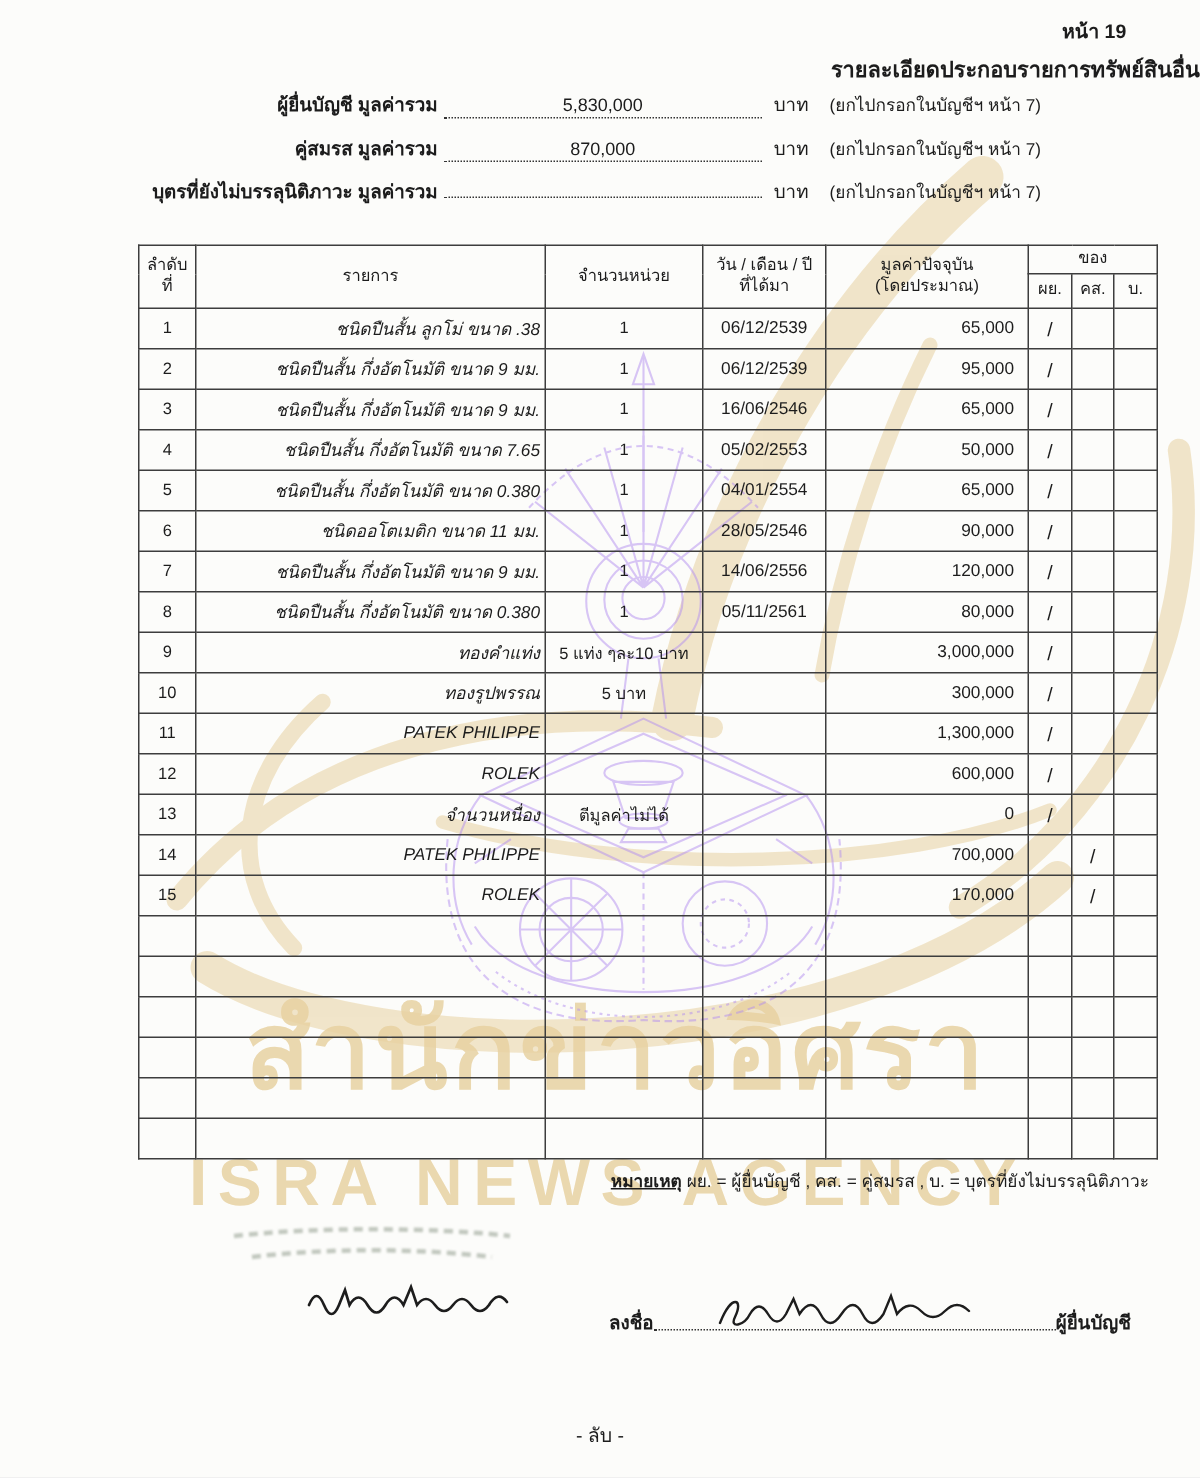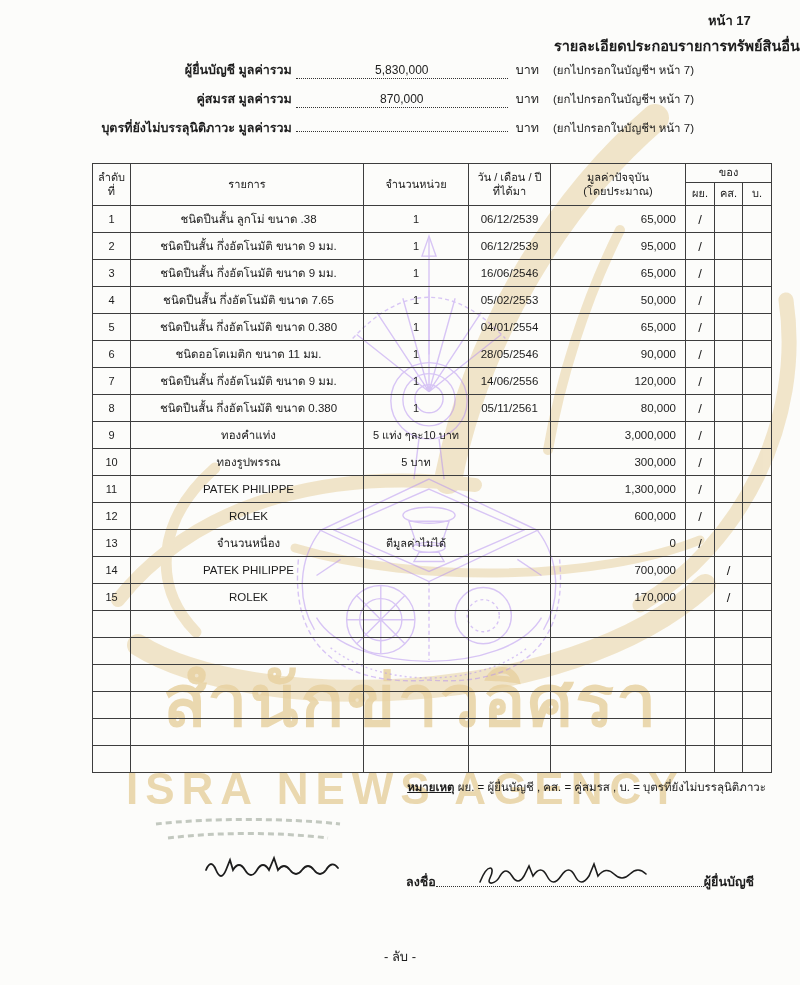--- a/index.html
+++ b/index.html
@@ -24,21 +24,21 @@
   
   .tbl-wrap{position:absolute;left:92px;top:163px;}
   table{border-collapse:collapse;table-layout:fixed;width:679px;}
   td,th{border:1px solid #3d3d3d;padding:0 3px;overflow:hidden;white-space:nowrap;
     font-weight:normal;}
   thead .h1{height:19px;font-size:11px;}
   thead .h2{height:23px;font-size:11px;}
   thead th{text-align:center;vertical-align:middle;line-height:1.25;}
   tbody td{height:26px;font-size:11.5px;}
   .c-no{text-align:center;font-size:11px;}
-  .c-item{text-align:center;padding-left:6px;}
+  .c-item{text-align:right;padding-left:6px;font-style:italic;}
   .c-qty{text-align:center;font-size:11px;}
   .c-date{text-align:center;font-size:11.5px;}
   .c-val{text-align:right;padding-right:9px;}
   .c-mark{text-align:center;font-size:13px;}
   
   .note-line{position:absolute;top:778px;right:34px;font-size:11.5px;white-space:nowrap;}
   .note-label{text-decoration:underline;font-weight:600;}
   .sign-line{position:absolute;left:406px;top:872px;display:flex;align-items:flex-start;
     font-size:12.5px;font-weight:600;}
   .sign-dots{display:inline-block;width:268px;border-bottom:1.6px dotted #333;height:14px;}
@@ -115,21 +115,21 @@
   </svg>
 
   <svg class="wm wm-hand-left" viewBox="0 0 160 44">
     <path d="M8 30 q5 -12 10 0 t10 0 l4 -10 l3 10 q6 -10 12 0 t12 0 t12 0 l5 -12 l4 12 q6 -8 12 0 t12 0 t12 0 t12 0 q6 -10 12 -2" stroke="#1d1d1d" stroke-width="1.8" fill="none" stroke-linecap="round"></path>
   </svg>
 
   <svg class="wm wm-hand-sign" viewBox="0 0 200 42">
     <path d="M10 30 c8 -20 16 -16 10 -4 c-4 8 6 6 10 -2 q6 -10 12 0 t12 0 l5 -10 l4 10 q8 -12 14 0 t14 0 t14 0 t14 0 l5 -12 l4 12 q8 -10 16 -2 t16 0 t16 0" stroke="#1d1d1d" stroke-width="1.6" fill="none" stroke-linecap="round"></path>
   </svg>
 
-  <div class="page-num">หน้า 17</div>
+  <div class="page-num">หน้า 19</div>
 
   <div class="doc-title">รายละเอียดประกอบรายการทรัพย์สินอื่น</div>
 
   <div class="summary">
     <div class="sum-row">
       <span class="sum-label">ผู้ยื่นบัญชี  มูลค่ารวม</span>
       <span class="sum-amountbox">5,830,000</span>
       <span class="sum-unit">บาท</span>
       <span class="sum-note">(ยกไปกรอกในบัญชีฯ หน้า 7)</span>
     </div>

